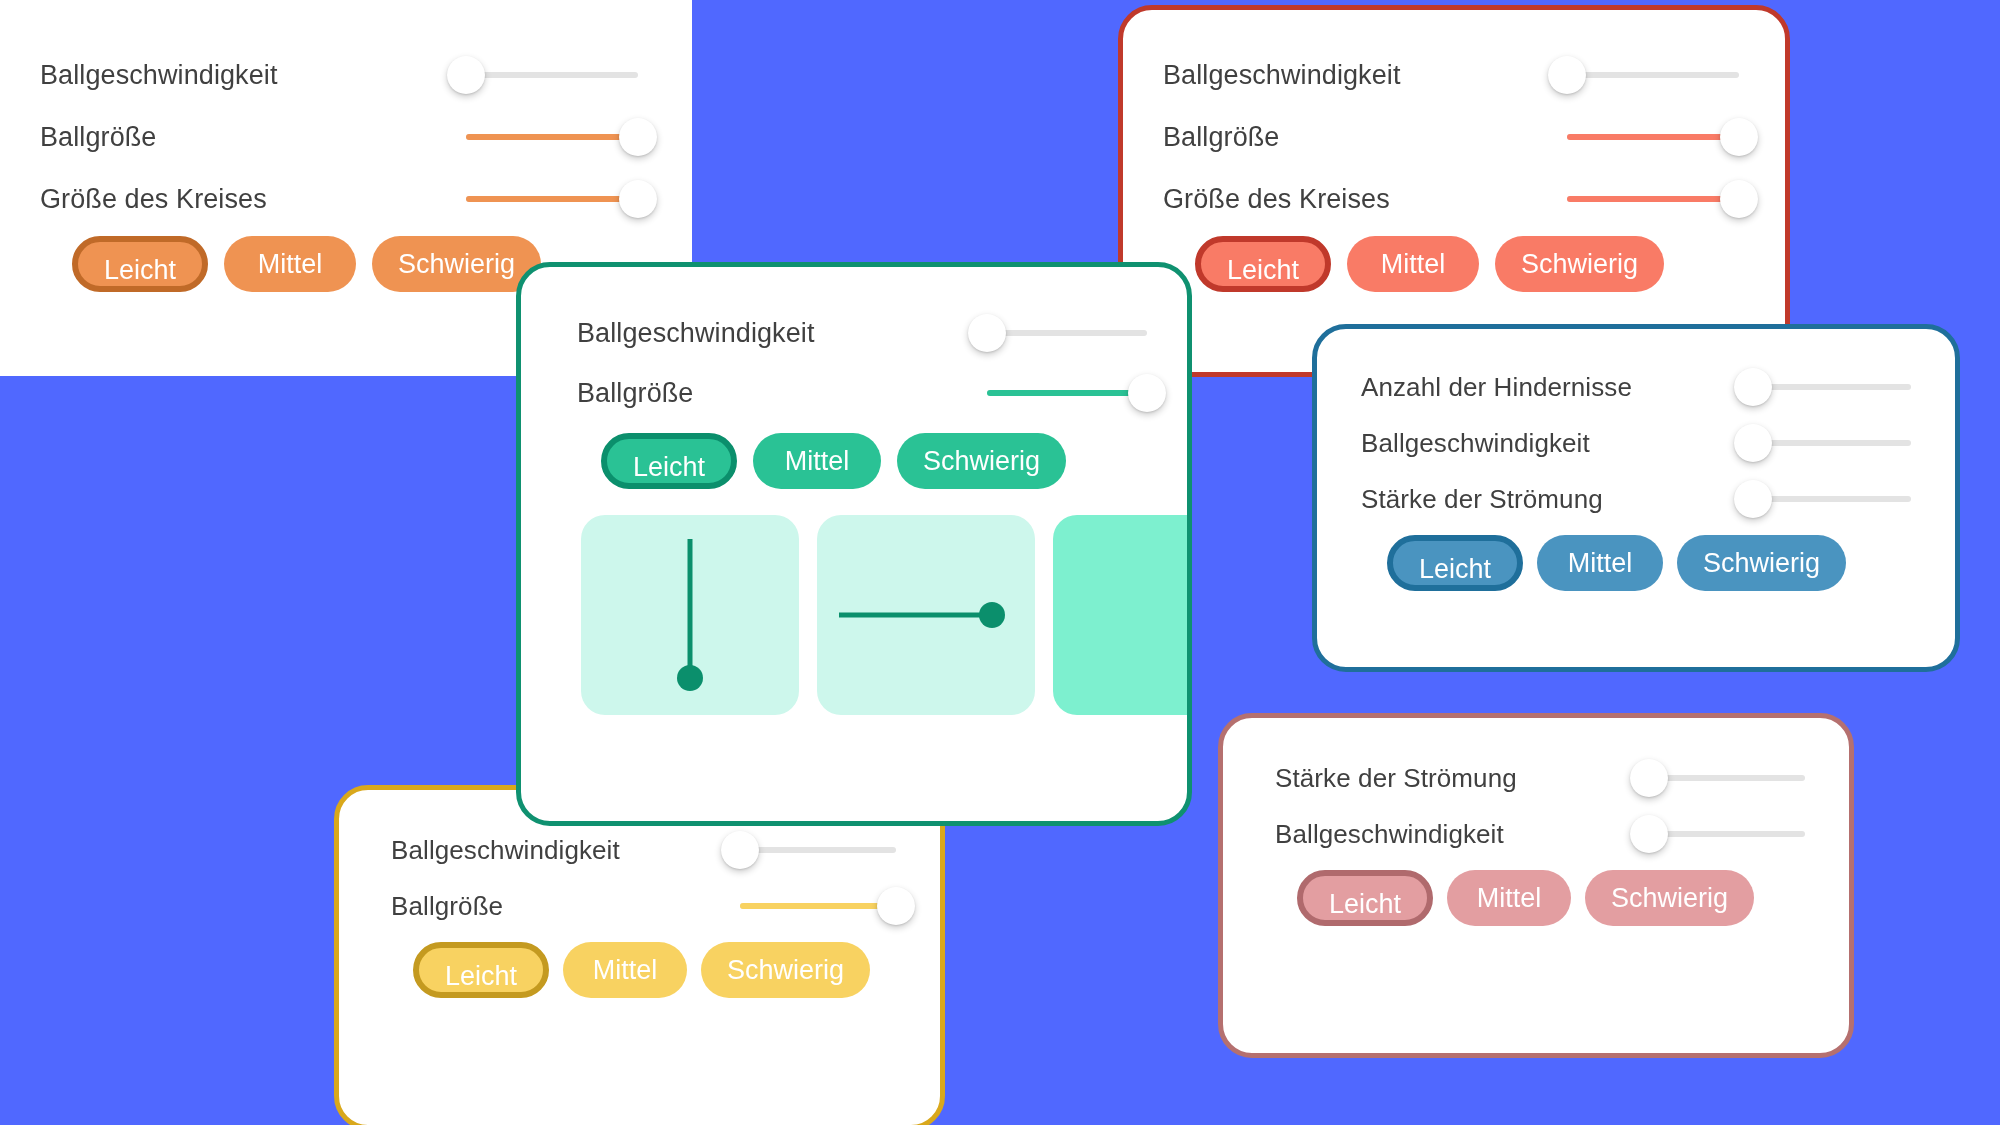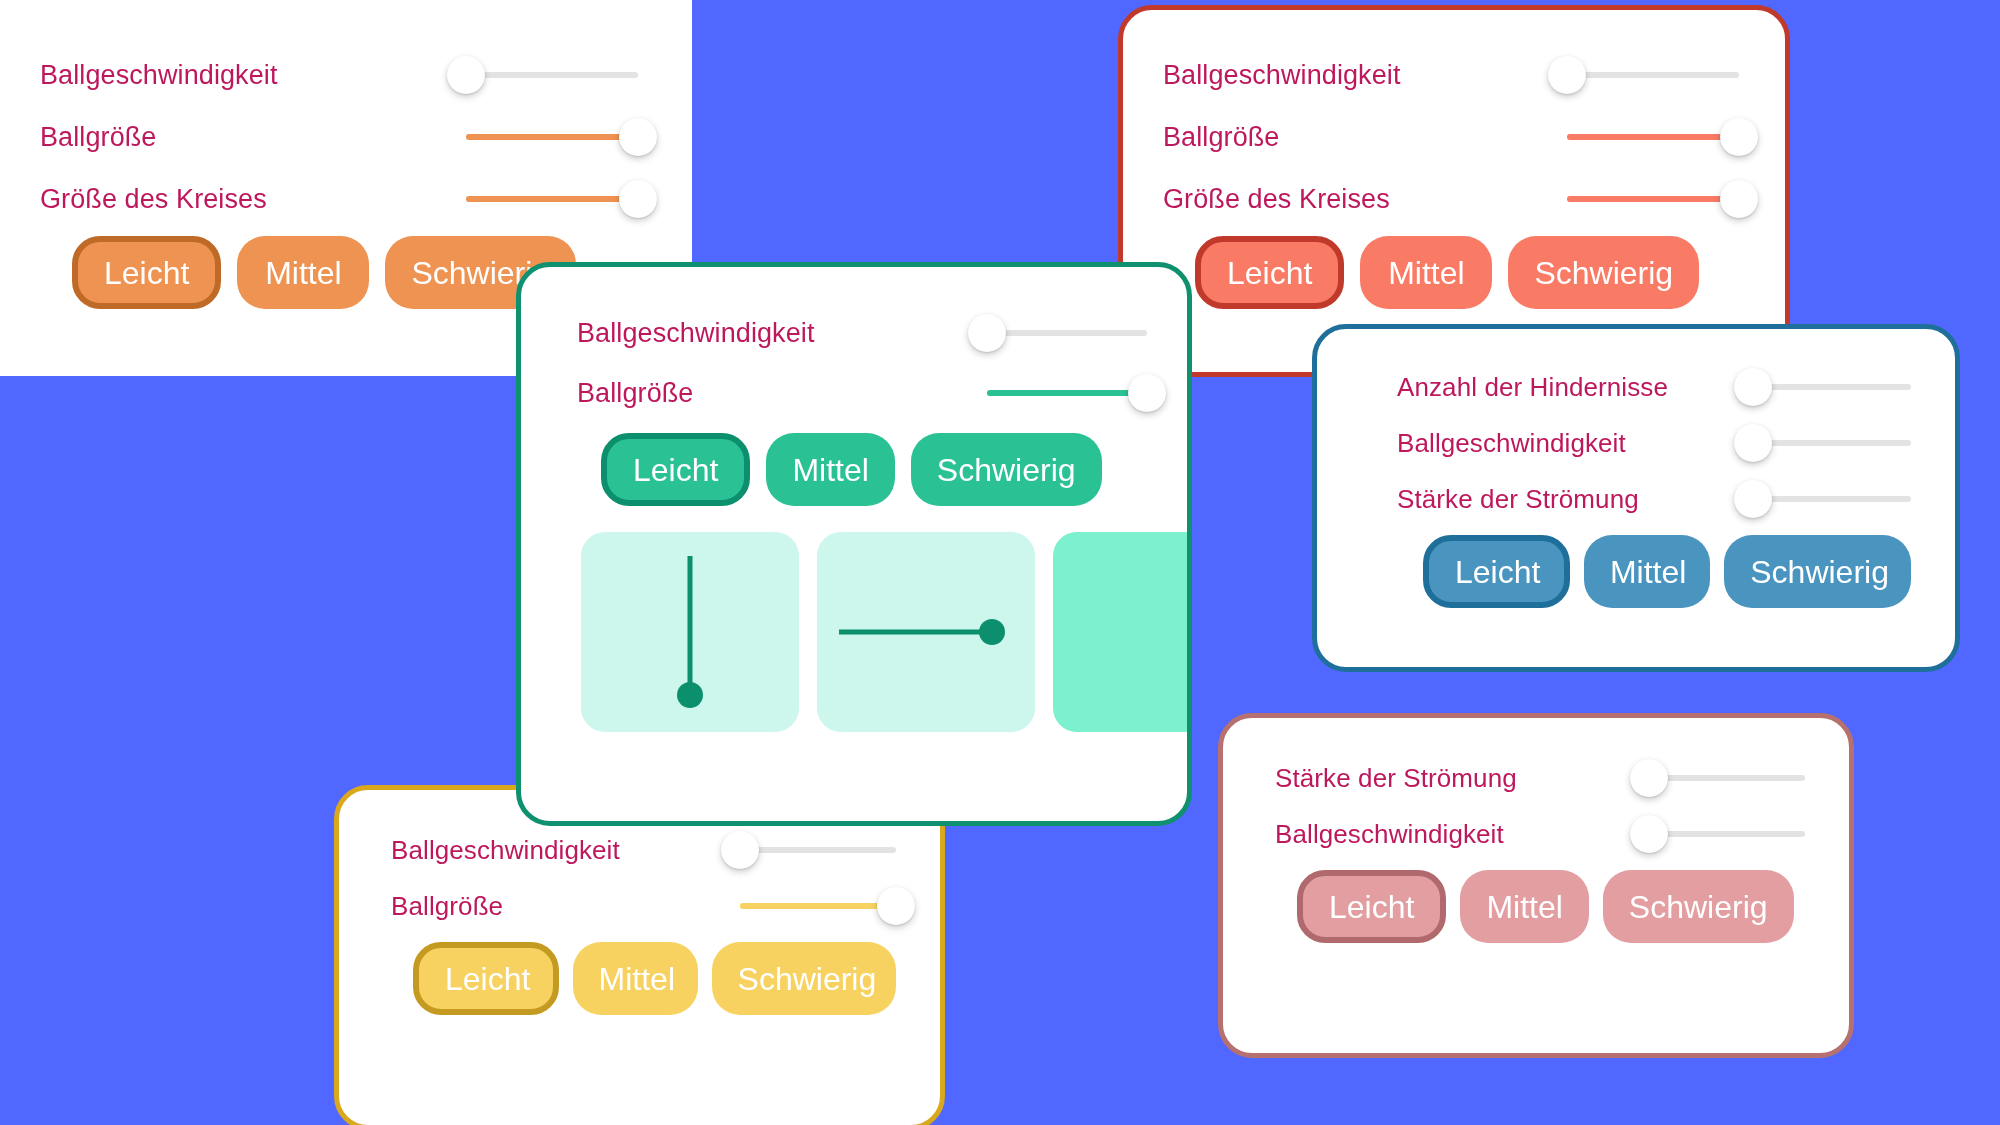--- a/index.html
+++ b/index.html
@@ -29,21 +29,21 @@
   
   .rows{ display:flex; flex-direction:column; }
   .row{
     display:flex;
     align-items:center;
     justify-content:space-between;
     height:62px;
   }
   .row-label{
     font-size:27px;
-    color:#be185d;
+    color:#404040;
     white-space:nowrap;
     letter-spacing:0.1px;
   }
   .slider{
     position:relative;
     width:172px;
     height:40px;
     flex:0 0 auto;
   }
   .track{
@@ -78,24 +78,24 @@
   .btns{
     display:flex;
     gap:16px;
     margin-top:6px;
     padding-left:32px;
   }
   .btn{
     border:none;
     border-radius:28px;
     color:#ffffff;
-    font-size:32px;
+    font-size:27px;
     font-family:"Liberation Sans", sans-serif;
     padding:0 26px;
-    height:73px;
+    height:56px;
     min-width:132px;
     line-height:56px;
     text-align:center;
     cursor:pointer;
     white-space:nowrap;
   }
   .btn.selected{
     border-width:6px;
     border-style:solid;
   }
@@ -235,21 +235,21 @@
 
       <div class="btns">
         <button class="btn selected" style="background:#f97b66; border-color:#c0392b;">Leicht</button>
         <button class="btn" style="background:#f97b66;">Mittel</button>
         <button class="btn" style="background:#f97b66;">Schwierig</button>
       </div>
     </div>
   </div>
 
   <div class="card" id="card-blue" style="left:1312px; top:324px; width:648px; height:348px; border:5px solid #1f6f9b;">
-    <div class="card-inner" style="padding:30px 44px 22px 80px;">
+    <div class="card-inner" style="padding:30px 44px 22px 44px;">
       <div class="rows">
 
         <div class="row" style="height:56px;">
           <span class="row-label" style="font-size:26px;">Anzahl der Hindernisse</span>
           <div class="slider" style="width:158px;">
             <div class="track"></div>
             <div class="knob" style="left:0%;"></div>
           </div>
         </div>
 

